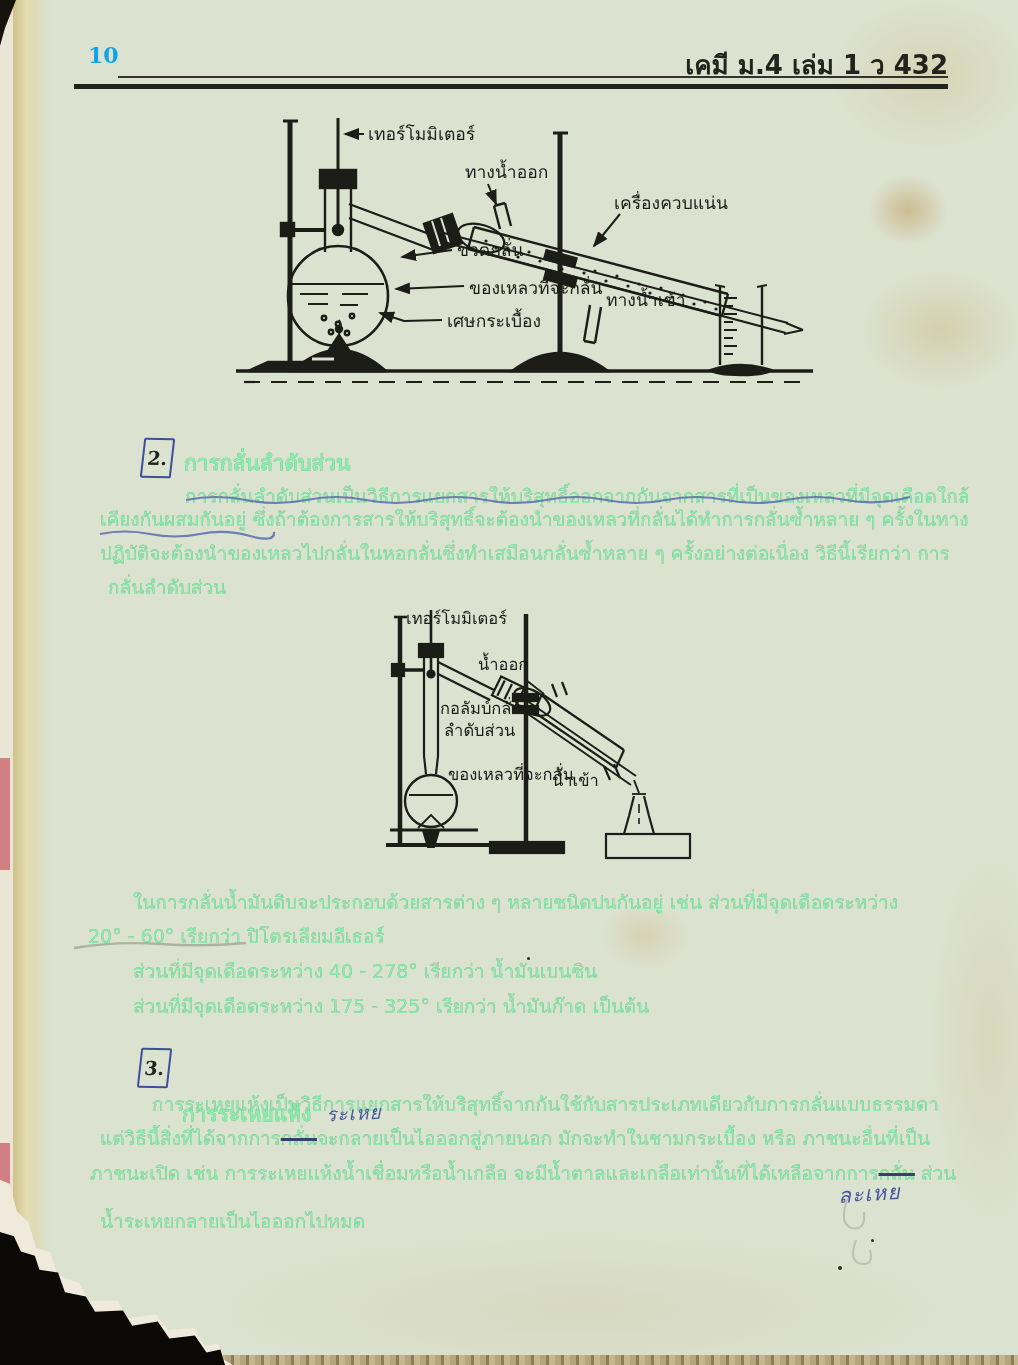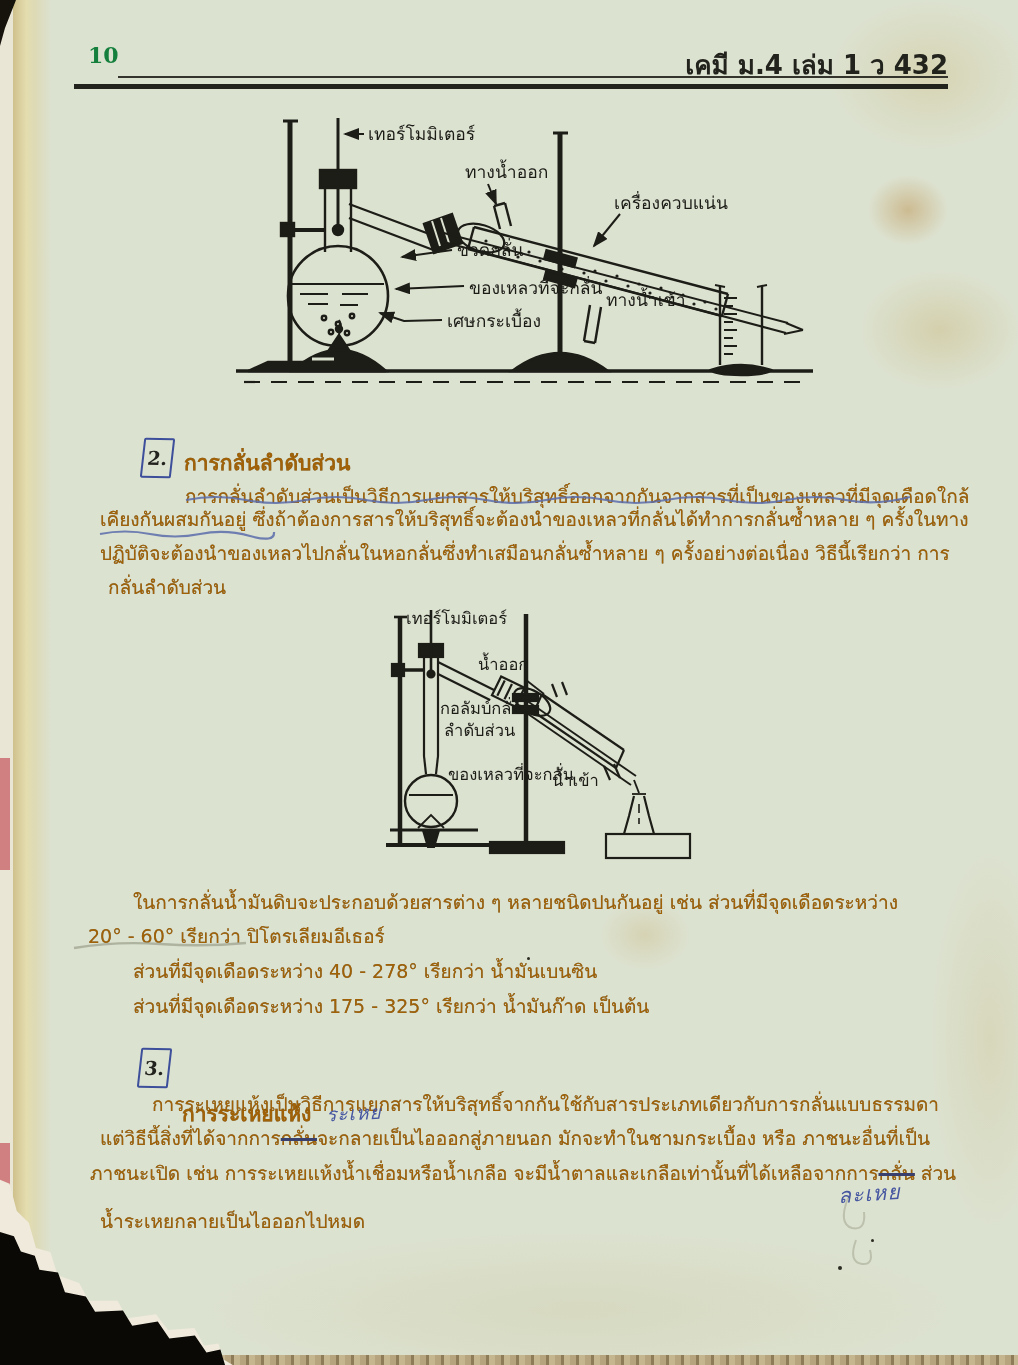--- a/index.html
+++ b/index.html
@@ -18,26 +18,26 @@
     clip-path:polygon(0 0,16px 0,5px 28px,0 46px);background:#16120c;}
   .bottom-stripe{position:absolute;left:0;top:1355px;width:1018px;height:10px;
     background:repeating-linear-gradient(90deg,#b5a47e 0 6px,#8d7c57 6px 9px,#c6b68f 9px 15px);}
   .torn-light{position:absolute;left:0;top:1170px;width:240px;height:195px;
     background:#efeadb;
     clip-path:polygon(0% 5%,4% 7%,7% 21%,12% 27%,15% 40%,21% 42%,24% 54%,33% 58%,37% 67%,49% 67%,53% 76%,65% 74%,70% 82%,81% 81%,85% 90%,91% 89%,93% 97%,97% 100%,0% 100%);}
   .torn-black{position:absolute;left:0;top:1225px;width:232px;height:140px;
     background:#0b0906;
     clip-path:polygon(0% 5%,6% 8%,9% 19%,15% 22%,17% 32%,25% 34%,28% 48%,37% 51%,41% 62%,53% 61%,57% 72%,68% 69%,73% 81%,84% 79%,89% 91%,95% 89%,97% 100%,0% 100%);}
   .header-num{position:absolute;left:88px;top:42px;font-family:"DejaVu Serif",serif;
-    font-size:22px;font-weight:bold;color:#15803d;}
+    font-size:22px;font-weight:bold;color:#0ea5e9;}
   .header-right{position:absolute;right:70px;top:44px;font-size:26px;font-weight:bold;
     color:#23231d;white-space:nowrap;}
   .rule-thin{position:absolute;left:118px;top:76px;width:830px;height:2px;background:#34342c;}
   .rule-thick{position:absolute;left:74px;top:84px;width:874px;height:5px;background:#23231d;}
-  .tline{position:absolute;white-space:nowrap;font-size:19px;color:#a16207;
+  .tline{position:absolute;white-space:nowrap;font-size:19px;color:#86efac;
     text-shadow:0 0 .5px rgba(30,30,25,.5);}
   .sec-title{font-size:21px;font-weight:bold;}
   .secbox{position:absolute;width:27px;height:36px;border:2.5px solid #3d4f9b;border-radius:2px;
     transform:skewX(-5deg) rotate(1.5deg);display:flex;align-items:center;justify-content:center;
     font-family:"DejaVu Serif",serif;font-size:19px;font-weight:bold;color:#22221e;}
   .strike{text-decoration:line-through;text-decoration-thickness:2.5px;text-decoration-color:#39406e;}
   .handwrite{position:absolute;color:#3e4f9e;font-size:19px;font-style:italic;
     white-space:nowrap;letter-spacing:1px;opacity:.95;}
   svg text{font-family:"DejaVu Sans",sans-serif;fill:#1d1d18;}
   .speck{position:absolute;background:#2b2b22;border-radius:50%;}

